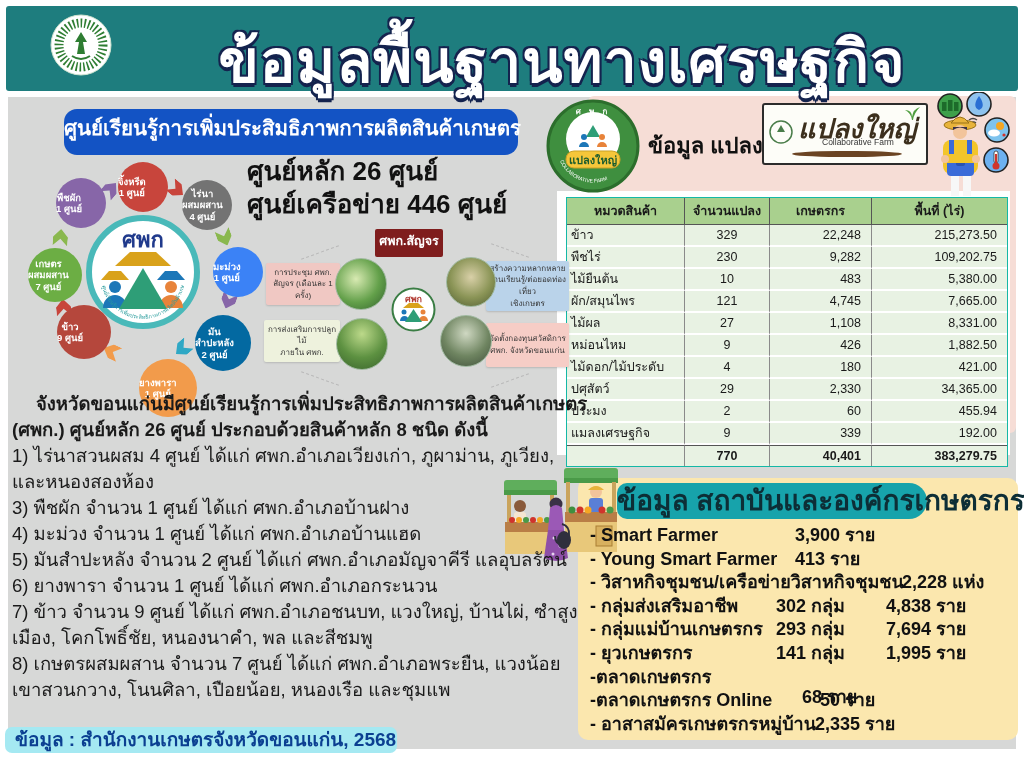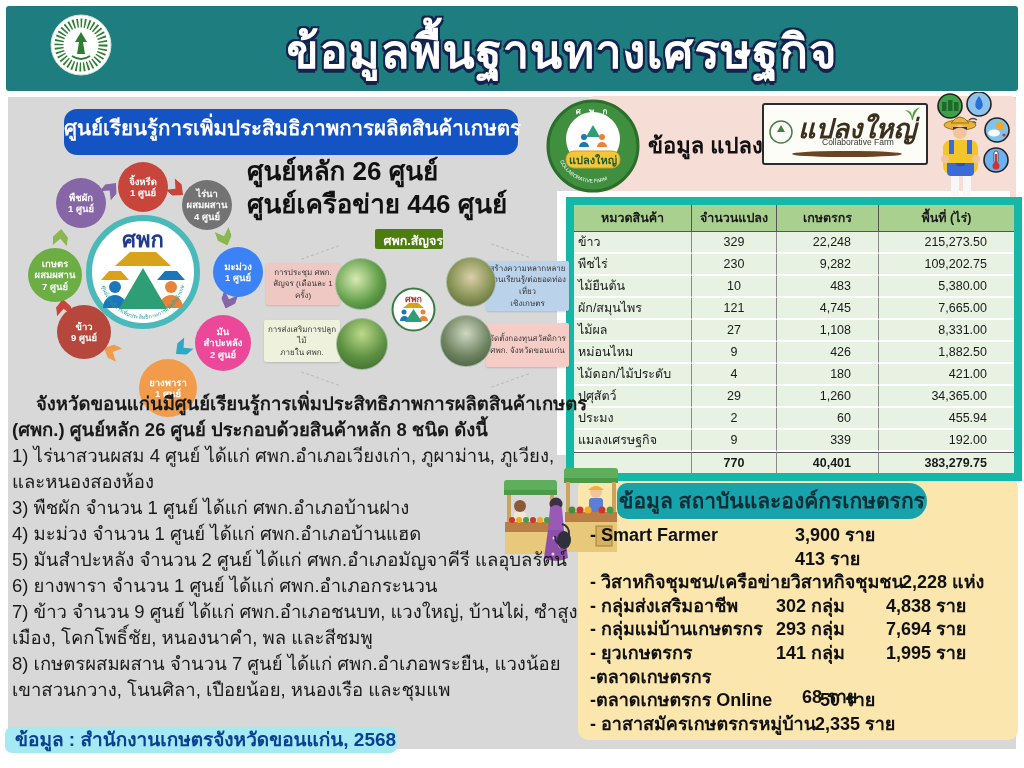--- a/index.html
+++ b/index.html
@@ -3,40 +3,40 @@
 <meta charset="utf-8">
 <style>
   html,body{margin:0;padding:0;background:#ffffff;}
   #slide{position:relative;width:1024px;height:768px;background:#ffffff;overflow:hidden;
          font-family:"Liberation Sans","DejaVu Sans",sans-serif;}
   
   .header-bar{position:absolute;left:6px;top:6px;width:1012px;height:85px;background:#1e7d7e;
               border-radius:3px;z-index:1;}
   .doae-logo{position:absolute;left:50px;top:14px;z-index:2;}
   .page-title{position:absolute;left:140px;right:40px;top:14px;text-align:center;z-index:2;
-              font-size:47px;font-weight:bold;color:#ffffff;letter-spacing:1px;white-space:nowrap;
+              font-size:59px;font-weight:bold;color:#ffffff;letter-spacing:1px;white-space:nowrap;
               text-shadow:-2px -2px 0 #14234e,2px -2px 0 #14234e,-2px 2px 0 #14234e,2px 2px 0 #14234e,0 4px 0 #14234e;}
   
   .content-bg{position:absolute;left:8px;top:97px;width:1008px;height:652px;background:#d7d8d7;z-index:0;}
   
   .blue-pill{position:absolute;left:64px;top:109px;width:454px;height:46px;background:#1353c4;
              border-radius:13px;color:#fff;font-weight:bold;font-size:20.5px;line-height:38px;
              text-align:center;white-space:nowrap;z-index:4;}
   .counts{position:absolute;left:247px;top:155px;z-index:4;font-size:26px;font-weight:bold;color:#111;
           line-height:33px;white-space:nowrap;}
   .diagram{position:absolute;left:0;top:0;z-index:3;}
-  .bubble{position:absolute;border-radius:50%;display:flex;align-items:center;justify-content:center;
+  .bubble{position:absolute;border-radius:50%;display:flex;align-items:center;
           text-align:center;color:#fff;font-weight:bold;font-size:9.5px;line-height:1.2;
           white-space:pre-line;z-index:4;}
   .arrow{position:absolute;width:17px;height:15px;z-index:3;
          clip-path:polygon(0 0,52% 0,100% 50%,52% 100%,0 100%,42% 50%);}
   .center-logo{position:absolute;left:85px;top:214px;z-index:3;}
   
-  .sanjorn-title{position:absolute;left:375px;top:229px;width:68px;height:20px;background:#4d7c0f;
-                 color:#fff;font-weight:bold;font-size:12.5px;line-height:24px;text-align:right;
+  .sanjorn-title{position:absolute;left:375px;top:229px;width:68px;height:28px;background:#7f1d1d;
+                 color:#fff;font-weight:bold;font-size:12.5px;line-height:24px;text-align:center;
                  border-radius:2px;z-index:4;white-space:nowrap;}
   .callout{position:absolute;color:#333;font-size:8px;line-height:1.45;text-align:center;
            white-space:pre-line;z-index:4;display:flex;align-items:center;justify-content:center;
            border-radius:2px;box-shadow:0 1px 2px rgba(0,0,0,.15);}
   .c1{left:266px;top:263px;width:74px;height:42px;background:#f0c8c3;}
   .c2{left:264px;top:320px;width:76px;height:42px;background:#eef2dd;}
   .c3{left:486px;top:261px;width:83px;height:50px;background:#bad3ea;}
   .c4{left:486px;top:323px;width:83px;height:44px;background:#f6cdc6;}
   .photo{position:absolute;border-radius:50%;z-index:4;border:1px solid #9fb99f;}
   .p1{left:335px;top:258px;width:50px;height:50px;background:radial-gradient(circle at 40% 40%,#d8eab2,#63a04a 55%,#31602c);}
@@ -65,36 +65,36 @@
             border:2px solid #2c2c2c;border-radius:3px;z-index:3;overflow:hidden;}
   .logo-box .big{position:absolute;left:34px;top:2px;font-family:"Liberation Serif","DejaVu Serif",serif;
                  font-style:italic;font-weight:bold;font-size:27px;color:#3c2f1d;white-space:nowrap;}
   .logo-box .small{position:absolute;left:58px;top:32px;font-size:8.5px;color:#333;white-space:nowrap;}
   .logo-box .swoosh{position:absolute;left:28px;top:46px;width:110px;height:6px;background:#6b4423;
                     border-radius:50%/60%;}
   .farmer{position:absolute;left:933px;top:92px;z-index:3;}
   
   .commodity-table{position:absolute;left:566px;top:197px;z-index:3;border-collapse:separate;
                    border-spacing:0;table-layout:fixed;width:440px;font-size:12.5px;color:#1a1a1a;
-                   border:8px solid #14b8a6;}
+                   border:1px solid #14b8a6;}
   .commodity-table th{background:#a9d08e;font-weight:600;height:24px;border-right:1px solid #555;
                       border-bottom:1px solid #555;text-align:center;white-space:nowrap;overflow:hidden;}
   .commodity-table td{background:#e8f2e3;height:20px;border-right:1px solid #8a8a8a;
                       border-bottom:2px solid #ffffff;white-space:nowrap;overflow:hidden;padding:0 4px;}
   .commodity-table th:last-child,.commodity-table td:last-child{border-right:none;}
   .commodity-table td.c0{text-align:left;}
   .commodity-table td.c1{text-align:center;}
-  .commodity-table td.c2,.commodity-table td.c3{text-align:right;padding-right:27px;}
+  .commodity-table td.c2,.commodity-table td.c3{text-align:right;padding-right:10px;}
   .commodity-table tr.total td{font-weight:bold;border-top:1px solid #555;border-bottom:none;}
   
   .yellow-panel{position:absolute;left:578px;top:478px;width:440px;height:262px;background:#fbe7ae;
                 border-radius:10px;z-index:1;}
   .market{position:absolute;left:504px;top:464px;z-index:3;}
   .teal-pill{position:absolute;left:617px;top:483px;width:310px;height:36px;background:#17a3ab;
-             border-radius:10px 18px 18px 10px;color:#0d2e36;font-weight:bold;font-size:21px;
+             border-radius:10px 18px 18px 10px;color:#0d2e36;font-weight:bold;font-size:28px;
              line-height:36px;text-align:center;white-space:nowrap;z-index:3;}
   .org-list{position:absolute;left:590px;top:524px;width:424px;z-index:3;font-size:18px;
             font-weight:600;color:#111;}
   .org-row{position:relative;height:23.6px;line-height:23.6px;white-space:nowrap;}
   .org-row .v1{position:absolute;left:205px;}
   .org-row .v2{position:absolute;left:296px;}
   .org-row.r3 .v1{left:312px;}
   .org-row.r4 .v1,.org-row.r5 .v1,.org-row.r6 .v1{left:186px;}
   .org-row.r7 .v1{left:212px;margin-top:20px;}
   .org-row.r8 .v1{left:230px;}
@@ -128,21 +128,21 @@
   </div>
 
   <div class="diagram">
     <div class="bubble" style="left:118px;top:162px;width:50px;height:50px;background:#c8453c;"><span>จิ้งหรีด
 1 ศูนย์</span></div>
     <div class="bubble" style="left:182px;top:180px;width:50px;height:50px;background:#737373;"><span>ไร่นา
 ผสมผสาน
 4 ศูนย์</span></div>
     <div class="bubble" style="left:213px;top:247px;width:50px;height:50px;background:#3b82f6;"><span>มะม่วง
 1 ศูนย์</span></div>
-    <div class="bubble" style="left:195px;top:315px;width:56px;height:56px;background:#ec4899;"><span>มัน
+    <div class="bubble" style="left:195px;top:315px;width:56px;height:56px;background:#0369a1;"><span>มัน
 สำปะหลัง
 2 ศูนย์</span></div>
     <div class="bubble" style="left:139px;top:359px;width:58px;height:58px;background:#f29b4b;"><span>ยางพารา
 1 ศูนย์</span></div>
     <div class="bubble" style="left:57px;top:305px;width:54px;height:54px;background:#b5473c;"><span>ข้าว
 9 ศูนย์</span></div>
     <div class="bubble" style="left:28px;top:248px;width:54px;height:54px;background:#6cae44;"><span>เกษตร
 ผสมผสาน
 7 ศูนย์</span></div>
     <div class="bubble" style="left:56px;top:178px;width:50px;height:50px;background:#8766a8;"><span>พืชผัก
@@ -334,21 +334,21 @@
         </tr>
     <tr>
           <td class="c0">ไม้ดอก/ไม้ประดับ</td>
           <td class="c1">4</td>
           <td class="c2">180</td>
           <td class="c3">421.00</td>
         </tr>
     <tr>
           <td class="c0">ปศุสัตว์</td>
           <td class="c1">29</td>
-          <td class="c2">1,260</td>
+          <td class="c2">2,330</td>
           <td class="c3">34,365.00</td>
         </tr>
     <tr>
           <td class="c0">ประมง</td>
           <td class="c1">2</td>
           <td class="c2">60</td>
           <td class="c3">455.94</td>
         </tr>
     <tr>
           <td class="c0">แมลงเศรษฐกิจ</td>
@@ -401,21 +401,21 @@
     <circle cx="50" cy="74" r="1.5" fill="#e6d4ef"></circle>
       <circle cx="56" cy="82" r="1.5" fill="#e6d4ef"></circle>
       <circle cx="49" cy="90" r="1.5" fill="#e6d4ef"></circle>
     <path d="M58 60 q8 2 7 12 q0 8 -7 8 q-7 0 -7 -8" fill="none" stroke="#2f2f3d" stroke-width="2"></path>
     <ellipse cx="60" cy="76" rx="7" ry="9" fill="#2f2f3d"></ellipse>
   </svg>
 
   <div class="teal-pill">ข้อมูล สถาบันและองค์กรเกษตรกร</div>
   <div class="org-list">
     <div class="org-row r1"><span class="lb">- Smart Farmer</span><span class="v1">3,900 ราย</span><span class="v2"></span></div>
-    <div class="org-row r2"><span class="v1">413 ราย</span><span class="v2"></span></div>
+    <div class="org-row r2"><span class="lb">- Young Smart Farmer</span><span class="v1">413 ราย</span><span class="v2"></span></div>
     <div class="org-row r3"><span class="lb">- วิสาหกิจชุมชน/เครือข่ายวิสาหกิจชุมชน</span><span class="v1">2,228 แห่ง</span><span class="v2"></span></div>
     <div class="org-row r4"><span class="lb">- กลุ่มส่งเสริมอาชีพ</span><span class="v1">302 กลุ่ม</span><span class="v2">4,838 ราย</span></div>
     <div class="org-row r5"><span class="lb">- กลุ่มแม่บ้านเกษตรกร</span><span class="v1">293 กลุ่ม</span><span class="v2">7,694 ราย</span></div>
     <div class="org-row r6"><span class="lb">- ยุวเกษตรกร</span><span class="v1">141 กลุ่ม</span><span class="v2">1,995 ราย</span></div>
     <div class="org-row r7"><span class="lb">-ตลาดเกษตรกร</span><span class="v1">68 ราย</span><span class="v2"></span></div>
     <div class="org-row r8"><span class="lb">-ตลาดเกษตรกร Online</span><span class="v1">50 ราย</span><span class="v2"></span></div>
     <div class="org-row r9"><span class="lb">- อาสาสมัครเกษตรกรหมู่บ้าน</span><span class="v1">2,335 ราย</span><span class="v2"></span></div>
   </div>
 
 </div>

